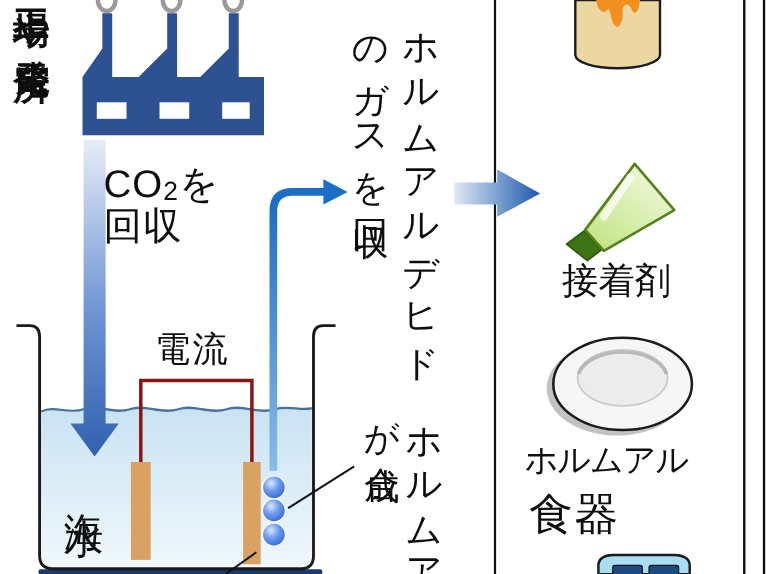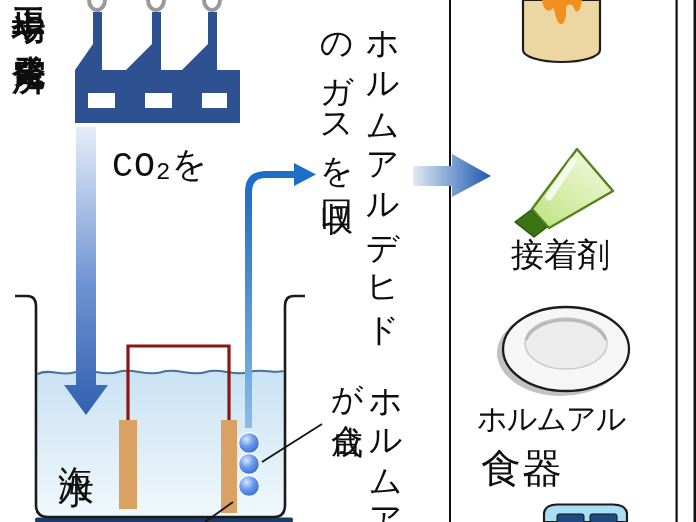--- a/index.html
+++ b/index.html
@@ -4,21 +4,21 @@
 <style>
   html,body{margin:0;padding:0;background:#fff;}
   #stage{
     position:relative;width:696px;height:522px;overflow:hidden;background:#ffffff;
     font-family:"Liberation Sans","DejaVu Sans",sans-serif;color:#0e0e0e;
   }
   #gfx{position:absolute;left:0;top:0;}
   .lbl{position:absolute;white-space:pre;line-height:1.08;font-weight:500;}
   .vtext{writing-mode:vertical-rl;text-orientation:upright;}
   .t-title{left:11px;top:-18px;font-size:33px;letter-spacing:3px;font-weight:600;}
-  .t-co2{left:112px;top:149px;font-size:35px;letter-spacing:1px;font-family:Liberation Mono, monospace;}
+  .t-co2{left:94px;top:149px;font-size:35px;letter-spacing:1px;}
   .t-co2 .subnum{font-size:24px;position:relative;top:3px;}
   .t-gas-main{left:365px;top:8px;font-size:33px;letter-spacing:3px;}
   .t-gas-sub{left:319px;top:11px;font-size:33px;letter-spacing:3px;}
   .t-current{left:141px;top:300px;font-size:32px;letter-spacing:2px;}
   .t-sea{left:56px;top:438px;font-size:36px;letter-spacing:5px;}
   .t-syn-main{left:368px;top:366px;font-size:33px;letter-spacing:2px;}
   .t-syn-sub{left:330px;top:360px;font-size:32px;letter-spacing:2px;}
   .t-paint{left:527px;top:74px;font-size:34px;letter-spacing:1px;}
   .t-glue{left:511px;top:237px;font-size:33px;}
   .t-plastic1{left:477px;top:403px;font-size:30px;letter-spacing:-1px;}
@@ -123,25 +123,26 @@
 
     <g>
       <path d="M544,522 V513 Q545,505 557,504.5 L613,504.5 Q626,505 627,513 V522 Z" fill="#a8ddf4" stroke="#1b1b1b" stroke-width="2.2"></path>
       <rect x="557" y="514" width="27" height="10" rx="2" fill="#1d4a80" stroke="#111" stroke-width="1"></rect>
       <rect x="590" y="514" width="27" height="10" rx="2" fill="#1d4a80" stroke="#111" stroke-width="1"></rect>
     </g>
   </svg>
 
   <div class="lbl vtext t-title">工場や発電所</div>
 
-  <div class="lbl t-co2"><span>CO</span><span class="subnum">2</span><span>を</span><br></div>
+  <div class="lbl t-co2"><span>CO</span><span class="subnum">2</span><span>を</span><br><span>回収</span></div>
 
   <div class="lbl vtext t-gas-main">ホルムアルデヒド</div>
   <div class="lbl vtext t-gas-sub">のガスを回収</div>
 
+  <div class="lbl t-current">電流</div>
   <div class="lbl vtext t-sea">海水</div>
 
   <div class="lbl vtext t-syn-main">ホルムアル</div>
   <div class="lbl vtext t-syn-sub">が合成</div>
 
   <div class="lbl t-glue">接着剤</div>
   <div class="lbl t-plastic1">ホルムアル</div>
   <div class="lbl t-plastic2">食器</div>
 
 </div>

